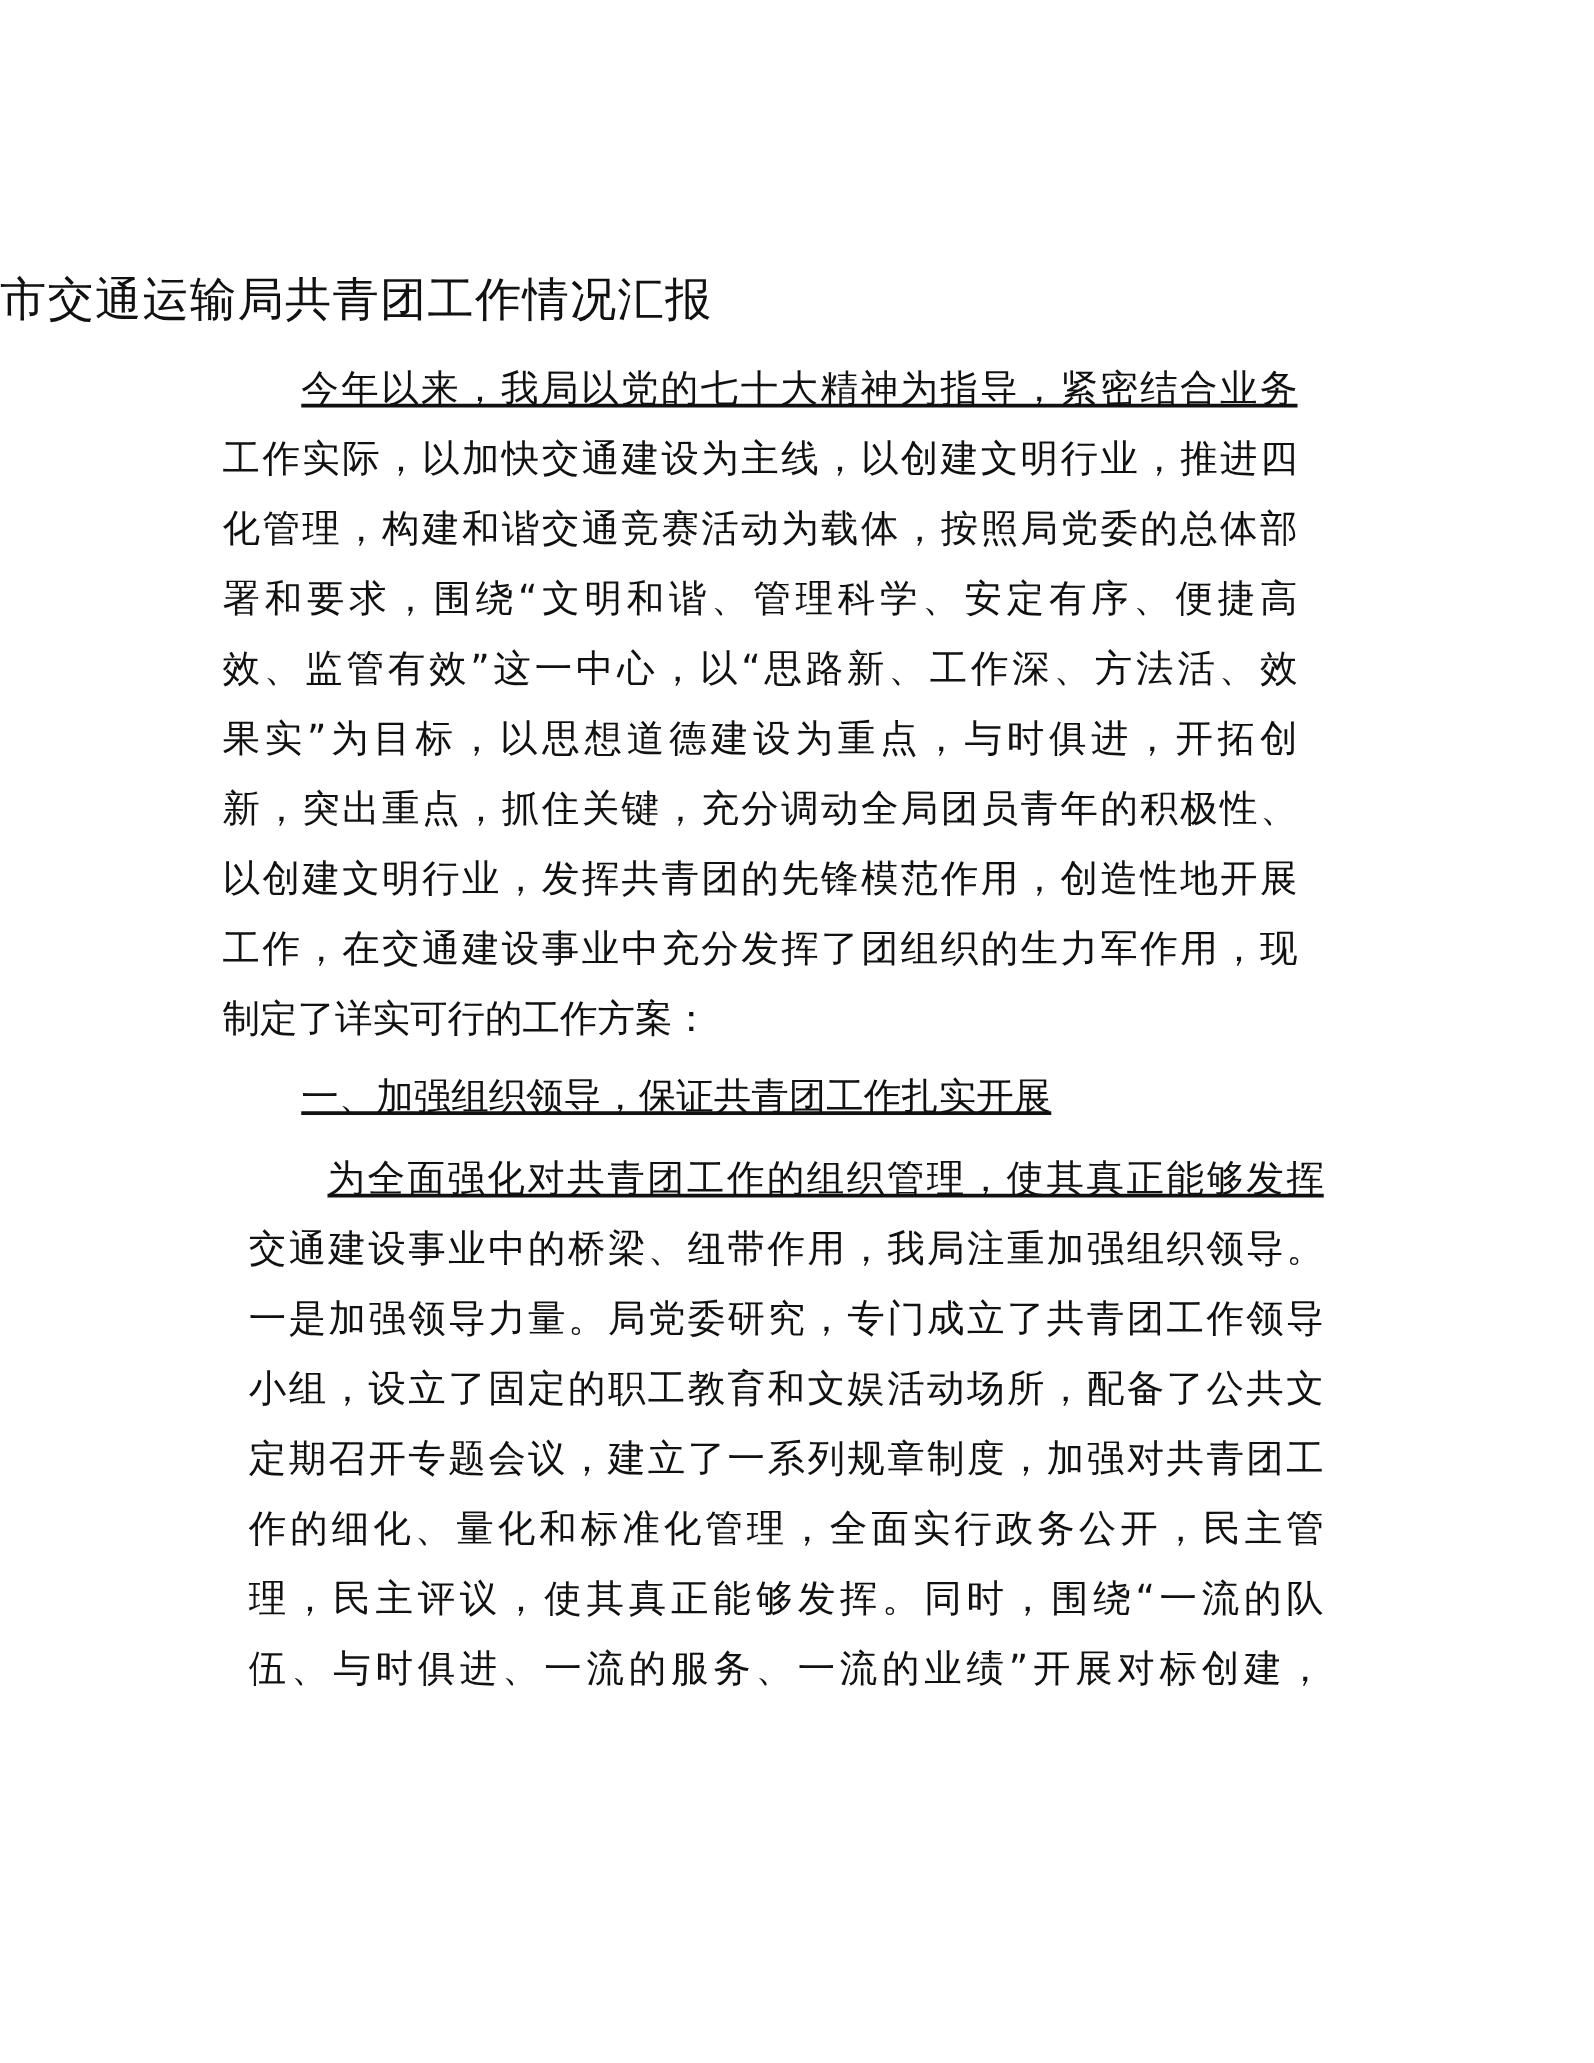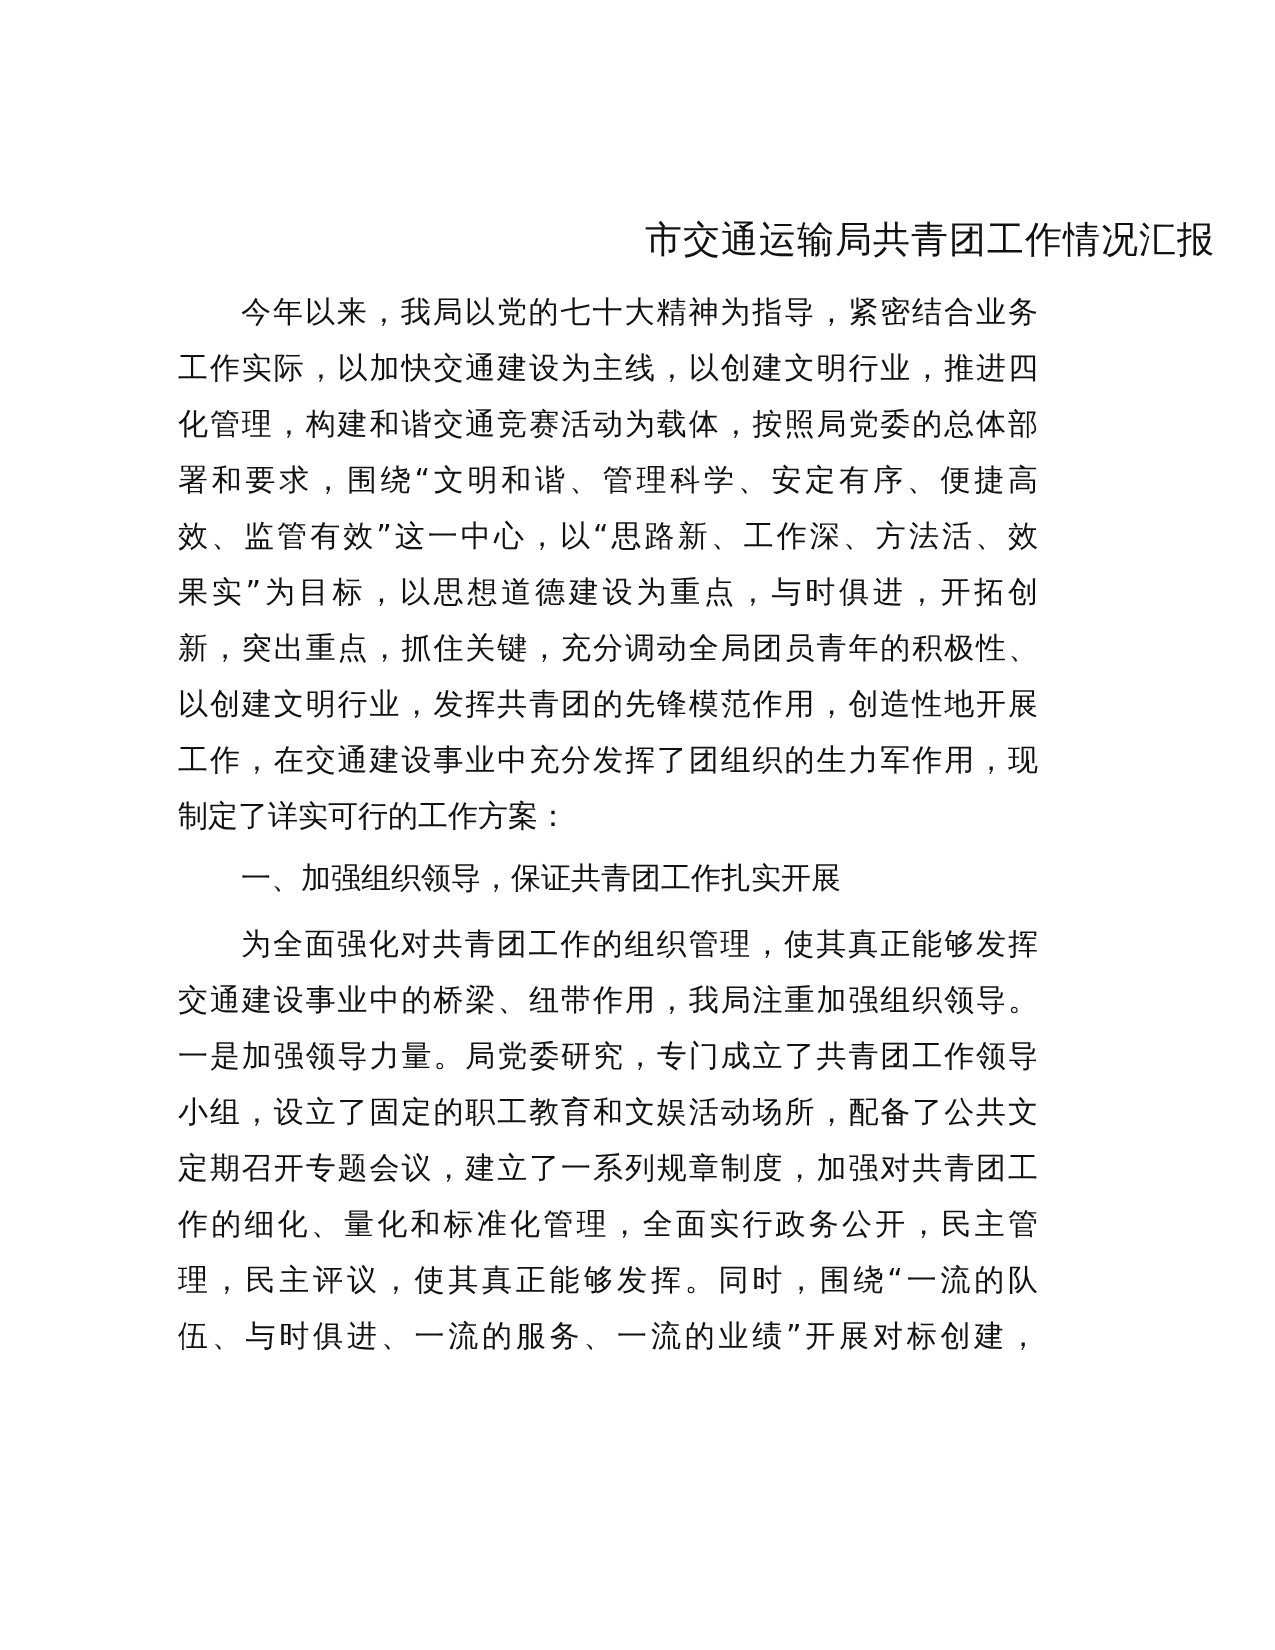--- a/index.html
+++ b/index.html
@@ -21,21 +21,21 @@
       top: 0;
       width: 1275px;
       height: 1650px;
       background: #ffffff;
     }
     .title {
       position: absolute;
       left: 0;
       top: 214px;
       width: 1215px;
-      text-align: right;
+      text-align: left;
       font-size: 37px;
       line-height: 52px;
       letter-spacing: 1px;
       white-space: nowrap;
     }
     .block {
       position: absolute;
       left: 178px;
       width: 860px;
     }
@@ -47,24 +47,25 @@
       white-space: nowrap;
       text-align: justify;
       text-align-last: justify;
       letter-spacing: 0px;
     }
     .line.last {
       text-align-last: left;
     }
     .line.indent {
       padding-left: 63px;
+      text-decoration: underline;
     }
     .intro { top: 284px; }
     .heading { top: 850px; }
-    .body2 { top: 916px; }
+    .body2 { top: 916px; margin-left: 21px; }
   </style>
 </head>
 <body>
 
 <div class="page">
 
   <div class="title">市交通运输局共青团工作情况汇报</div>
 
   <div class="block intro">
     <span class="line indent">今年以来，我局以党的七十大精神为指导，紧密结合业务</span>

